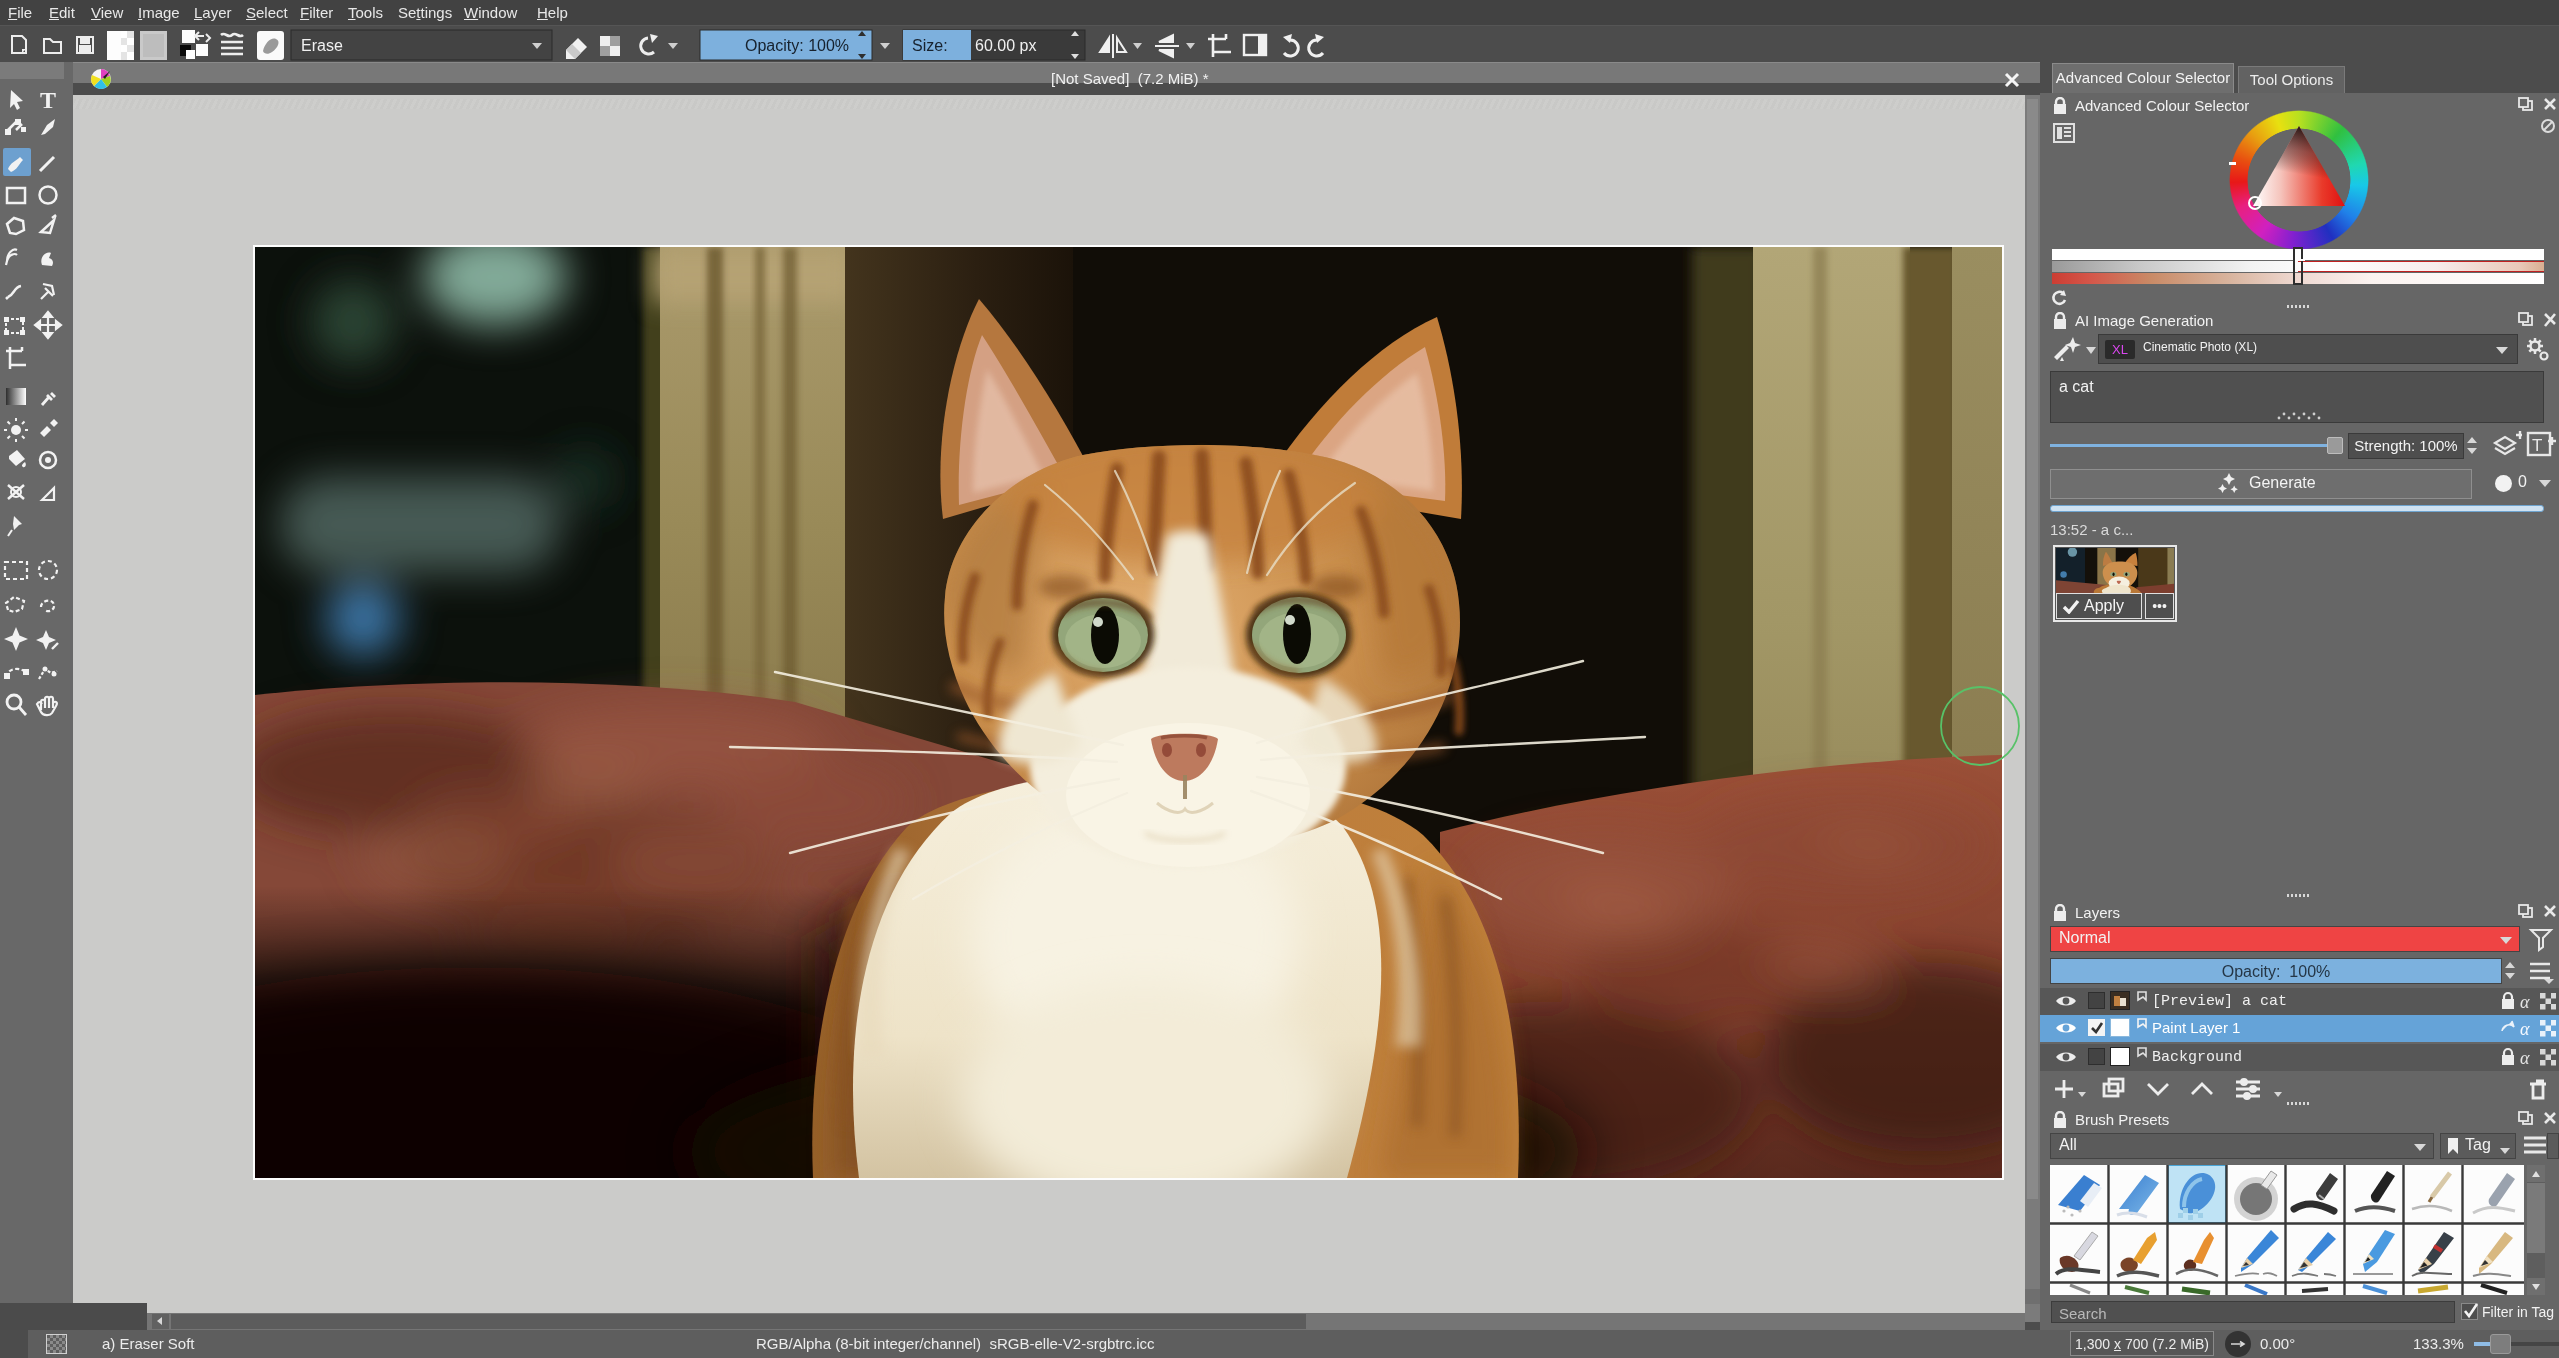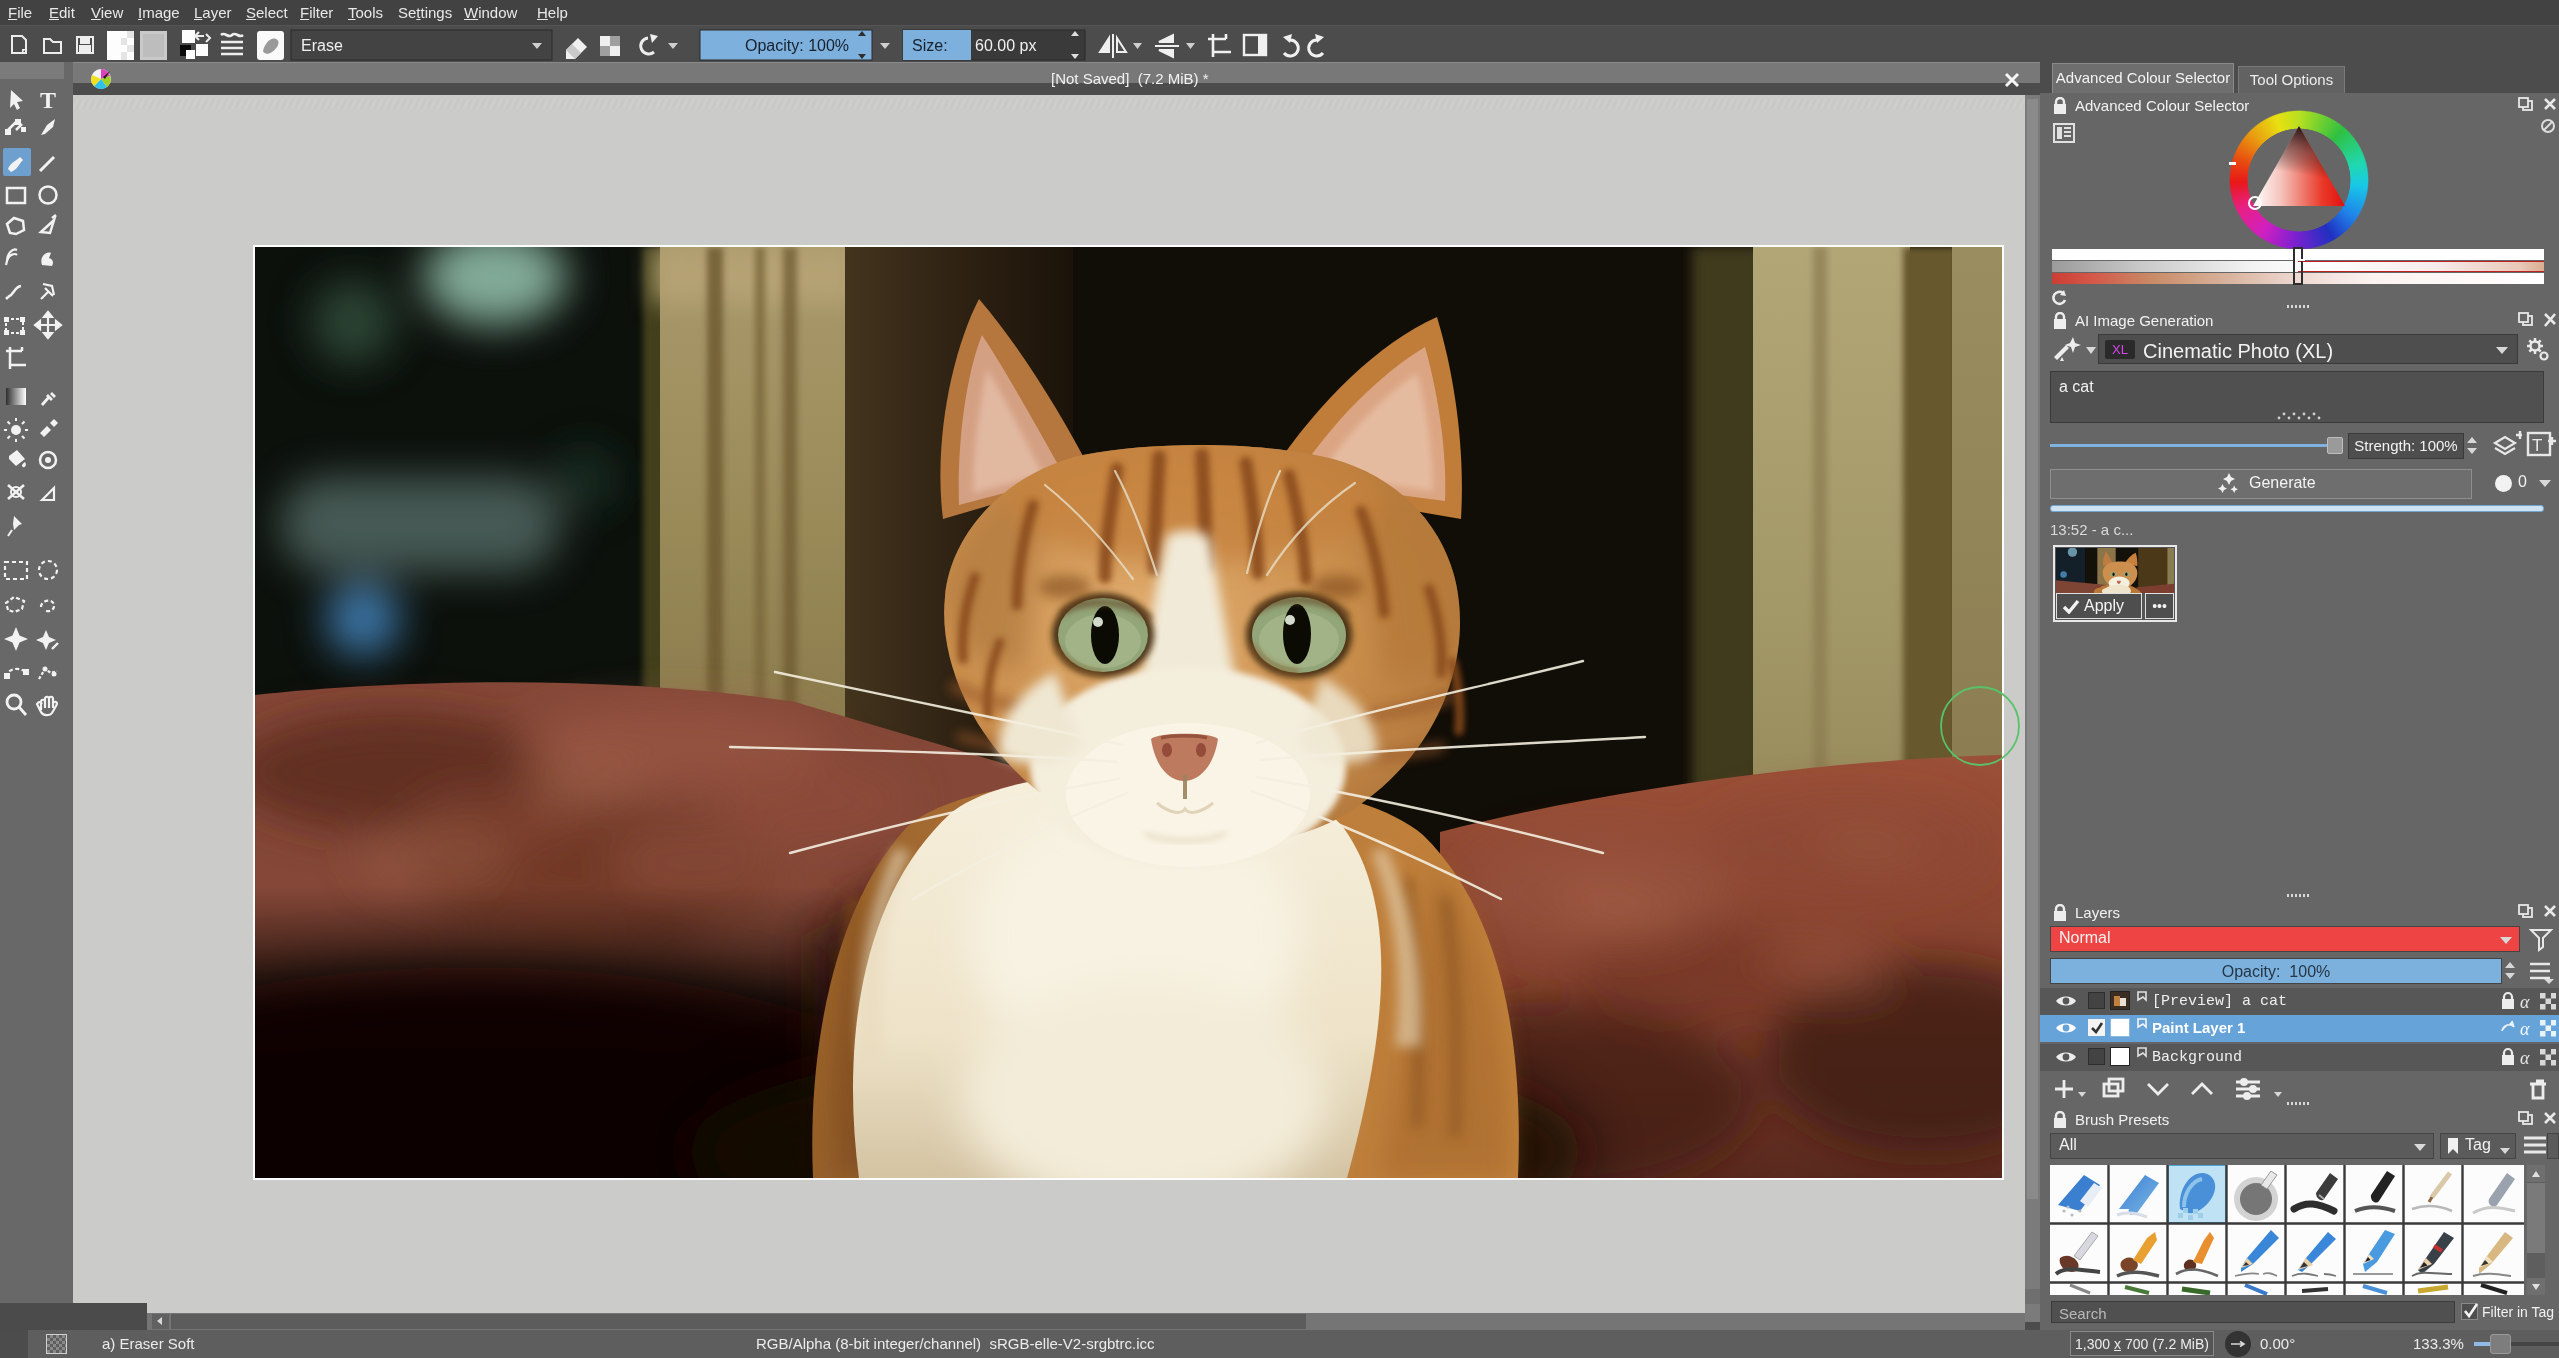--- a/index.html
+++ b/index.html
@@ -587,21 +587,21 @@
         <path d="M28 2 l10 10 M38 2 l-10 12" stroke="#e8e8e8" stroke-width="2.6"></path>
       </svg>
 
       <svg class="abs" style="left:10px;top:26px" width="46px" height="28" viewBox="0 0 46 28">
         <path d="M4 22 L16 10 l3 3 L7 25 z M20 8 l3 -6 2 6 6 2 -6 2 -2 6 -2 -6 -6 -2 z" fill="#ededed"></path>
         <path d="M10 26 l2 -4 2 4 z" fill="#ededed"></path>
         <path d="M36 12 l10 0 -5 7 z" fill="#d8d8d8"></path>
       </svg>
       <div class="abs" style="left:58px;top:25px;width:420px;height:30px;background:#4e4e4e;border:1px solid #3a3a3a">
         <div class="abs" style="left:6px;top:5px;width:30px;height:19px;background:#2a2a2a;color:#d946ef;font-size:13px;font-weight:normal;text-align:center;line-height:19px;border-radius:2px">XL</div>
-        <span class="abs" style="left:44px;top:5px;color:#f2f2f2;font-size:20px">Cinematic Photo (XL)</span>
+        <span class="abs" style="left:44px;top:5px;color:#f2f2f2;font-size:12px">Cinematic Photo (XL)</span>
         <svg class="abs" style="left:396px;top:11px" width="14" height="9" viewBox="0 0 14 9">
             <path d="M1 1 l12 0 -6 7 z" fill="#d8d8d8"></path>
           </svg>
       </div>
       <svg class="abs" style="left:482px;top:25px" width="30" height="30" viewBox="0 0 30 30">
         <g fill="#e8e8e8">
             <circle cx="13" cy="12" r="4.5" fill="none" stroke="#e8e8e8" stroke-width="2.5"></circle>
         <g stroke="#e8e8e8" stroke-width="2.5">
               <path d="M13 4 v3 M13 17 v3 M5 12 h3 M18 12 h3 M7.3 6.3 l2.2 2.2 M16.5 15.5 l2.2 2.2 M7.3 17.7 l2.2 -2.2 M16.5 8.5 l2.2 -2.2"></path>
             </g>
@@ -748,21 +748,21 @@
       </div>
       <div class="abs" style="left:70px;top:120px;width:20px;height:19px;background:#ffffff;border:1px solid #8ab8dd"></div>
       <div class="abs" style="left:70px;top:149px;width:20px;height:19px;background:#ffffff;border:1px solid #222"></div>
       <svg class="abs" style="left:96px;top:92px" width="12" height="12" viewBox="0 0 12 12">
           <path d="M2 2 h8 v8 l-3 -3 -5 3 z" fill="none" stroke="#e0e0e0" stroke-width="1.6"></path>
         </svg>
       <span class="abs wlabel" style="left:112px;top:95px">[Preview] a cat</span>
       <svg class="abs" style="left:96px;top:119px" width="12" height="12" viewBox="0 0 12 12">
           <path d="M2 2 h8 v8 l-3 -3 -5 3 z" fill="none" stroke="#f4f4f4" stroke-width="1.6"></path>
         </svg>
-      <span class="abs" style="left:112px;top:121px;color:#ffffff;font-size:15px;font-weight:bold">Paint Layer 1</span>
+      <span class="abs" style="left:112px;top:121px;color:#ffffff;font-size:15px;font-weight:normal">Paint Layer 1</span>
       <svg class="abs" style="left:96px;top:148px" width="12" height="12" viewBox="0 0 12 12">
           <path d="M2 2 h8 v8 l-3 -3 -5 3 z" fill="none" stroke="#e0e0e0" stroke-width="1.6"></path>
         </svg>
       <span class="abs wlabel" style="left:112px;top:151px">Background</span>
 
       <svg class="abs" style="left:460px;top:92px" width="56" height="22" viewBox="0 0 56 22">
         <rect x="2" y="9" width="12" height="10" fill="#ededed"></rect>
           <path d="M4 9 v-2 a4 4 0 0 1 8 0 v2" fill="none" stroke="#ededed" stroke-width="2.2"></path>
         <text x="20" y="18" font-size="18" fill="#e4e4e4" font-family="Liberation Serif" font-style="italic">α</text>
         <g fill="#d8d8d8">

